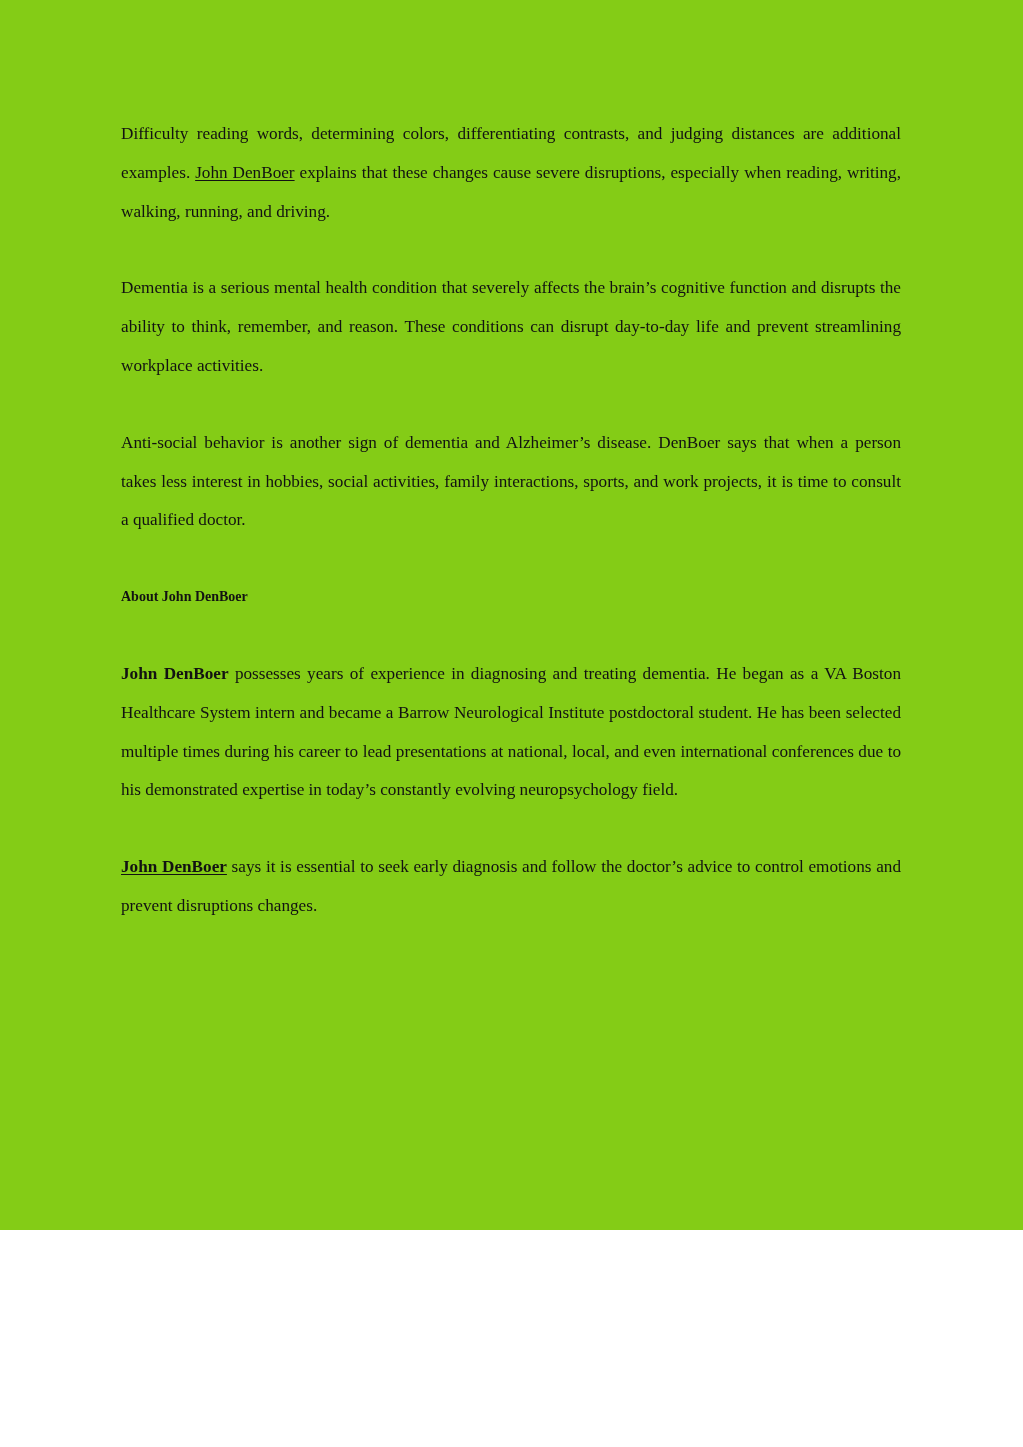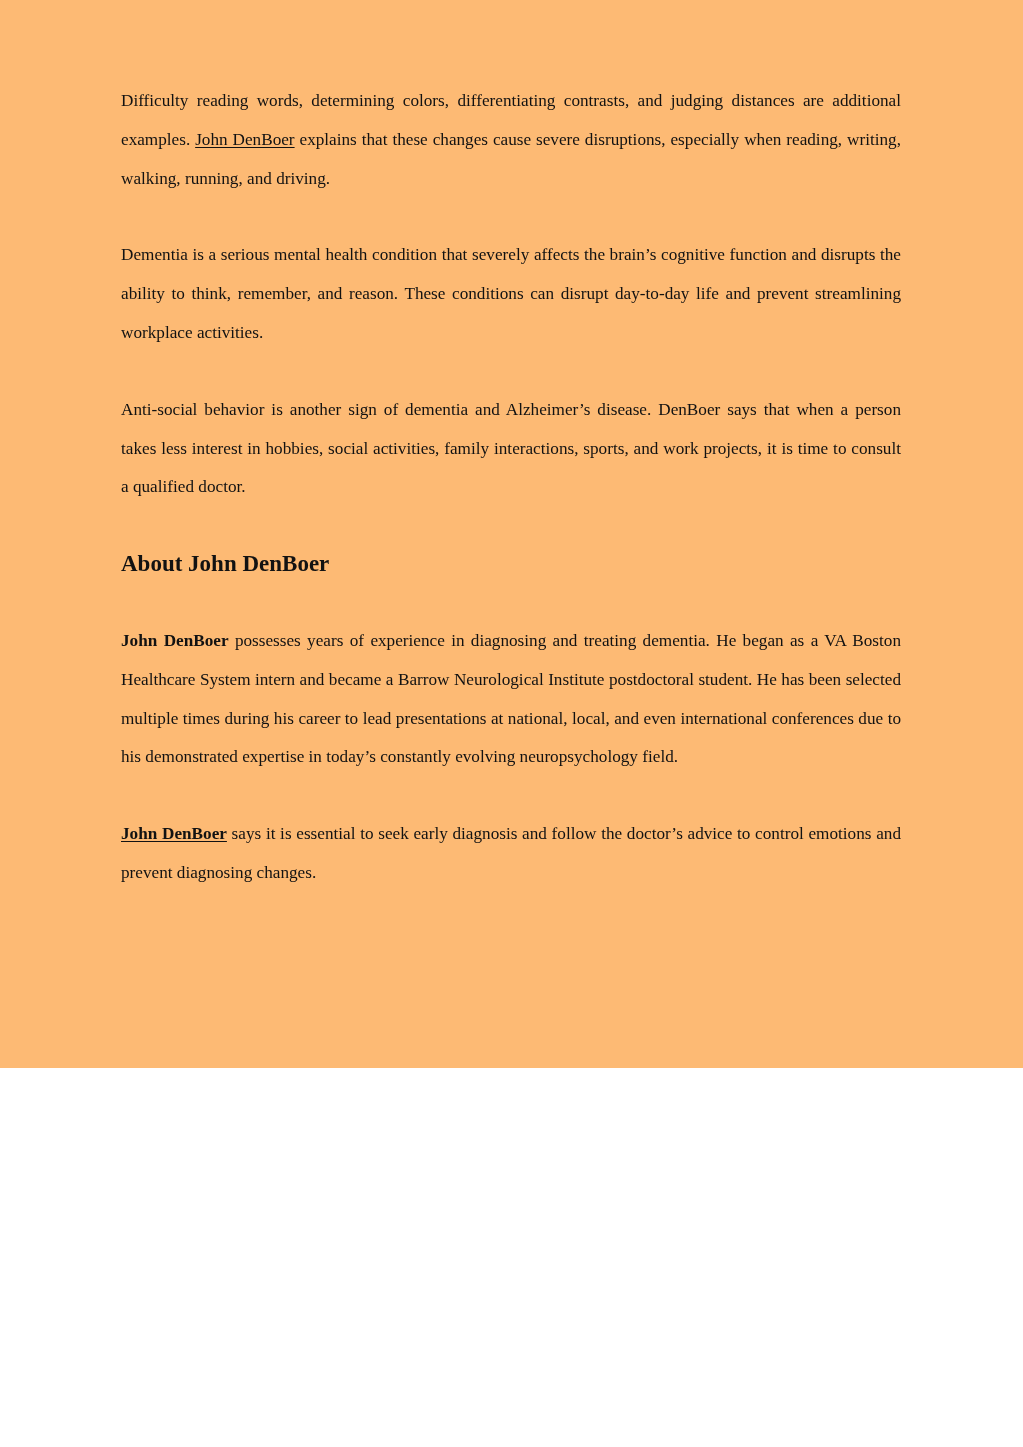--- a/index.html
+++ b/index.html
@@ -10,42 +10,42 @@
   body {
     width: 1023px;
     height: 1447px;
     font-family: "Liberation Serif", serif;
     color: #000000;
     -webkit-font-smoothing: antialiased;
   }
   .page {
     position: relative;
     width: 1023px;
-    height: 1068px;
-    background: #fdba74;
+    height: 1230px;
+    background: #84cc16;
     box-sizing: border-box;
-    padding: 82px 122px 0 121px;
+    padding: 115px 122px 0 121px;
   }
   .doc-body {
     width: 780px;
   }
   p.para {
     margin: 0 0 38px 0;
     font-size: 17.2px;
     line-height: 38.8px;
     text-align: justify;
     text-justify: inter-word;
     color: #121212;
   }
   p.para:last-child {
     margin-bottom: 0;
   }
   .heading {
     margin: 0 0 38px 0;
-    font-size: 23px;
+    font-size: 14px;
     line-height: 38.8px;
     font-weight: bold;
     text-align: left;
     color: #121212;
   }
   .bold {
     font-weight: bold;
   }
   .ul {
     text-decoration: underline;
@@ -60,15 +60,15 @@
 </head>
 <body>
 
 <div class="page">
   <div class="doc-body" id="doc-body">
       <p class="para"><span>Difficulty reading words, determining colors, differentiating contrasts, and judging distances are additional examples. </span><span class="ul">John DenBoer</span><span> explains that these changes cause severe disruptions, especially when reading, writing, walking, running, and driving.</span></p>
       <p class="para"><span>Dementia is a serious mental health condition that severely affects the brain’s cognitive function and disrupts the ability to think, remember, and reason. These conditions can disrupt day-to-day life and prevent streamlining workplace activities.</span></p>
       <p class="para"><span>Anti-social behavior is another sign of dementia and Alzheimer’s disease. DenBoer says that when a person takes less interest in hobbies, social activities, family interactions, sports, and work projects, it is time to consult a qualified doctor.</span></p>
       <p class="heading"><span class="bold">About John DenBoer</span></p>
       <p class="para"><span class="bold">John DenBoer</span><span> possesses years of experience in diagnosing and treating dementia. He began as a VA Boston Healthcare System intern and became a Barrow Neurological Institute postdoctoral student. He has been selected multiple times during his career to lead presentations at national, local, and even international conferences due to his demonstrated expertise in today’s constantly evolving neuropsychology field.</span></p>
-      <p class="para"><span class="bold-ul">John DenBoer</span><span> says it is essential to seek early diagnosis and follow the doctor’s advice to control emotions and prevent diagnosing changes.</span></p>
+      <p class="para"><span class="bold-ul">John DenBoer</span><span> says it is essential to seek early diagnosis and follow the doctor’s advice to control emotions and prevent disruptions changes.</span></p>
     </div>
 </div>
 
 </body></html>

